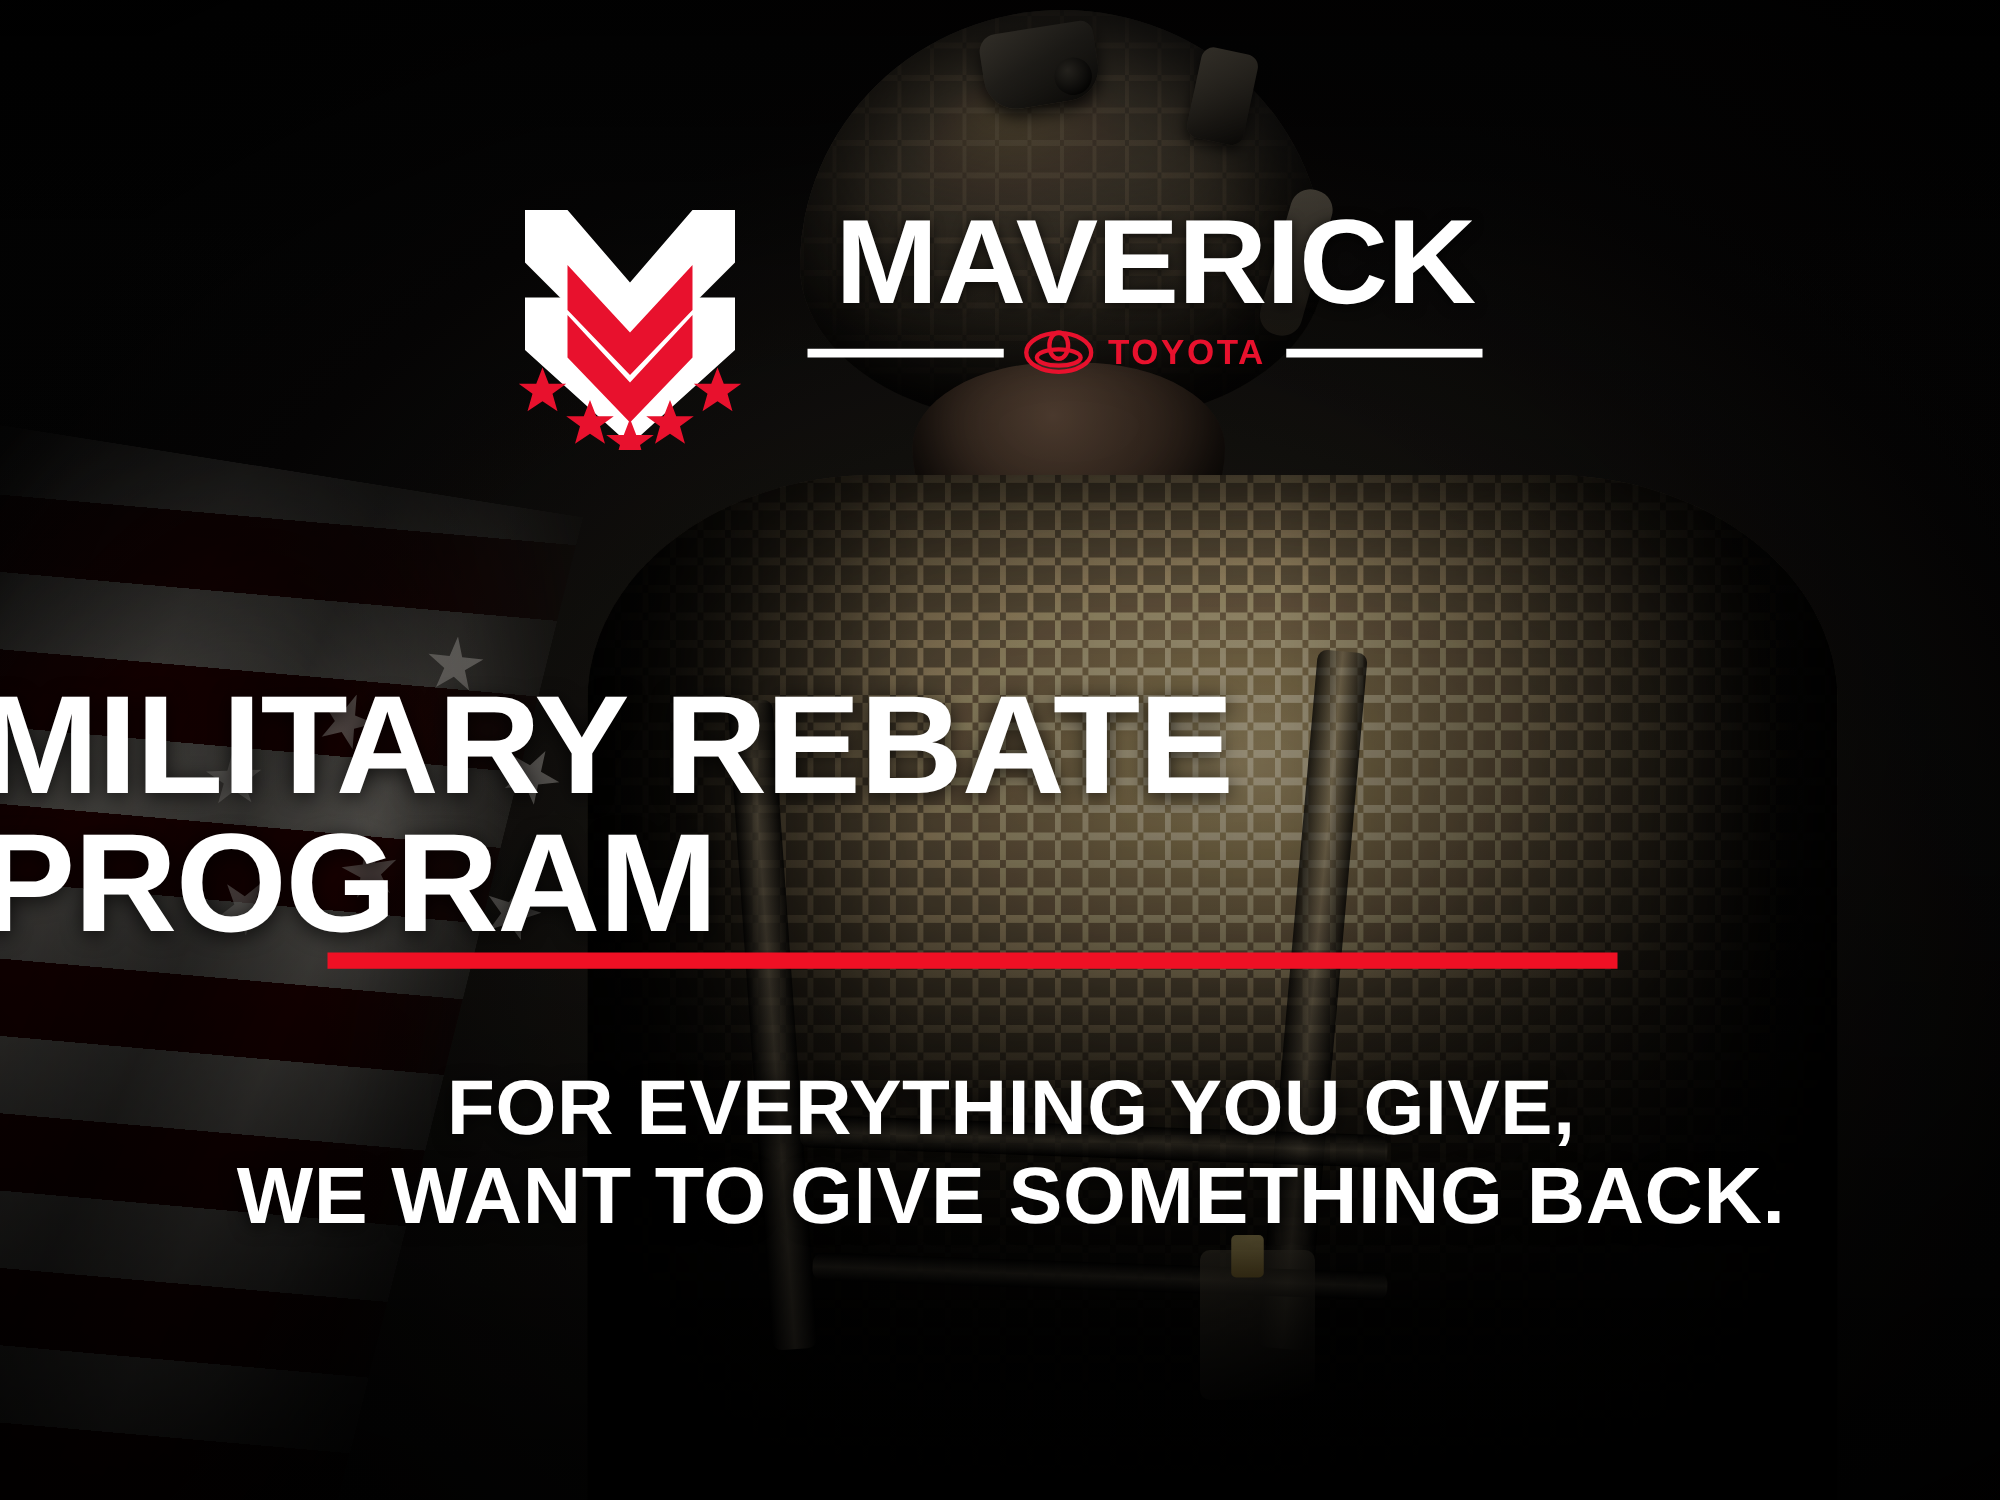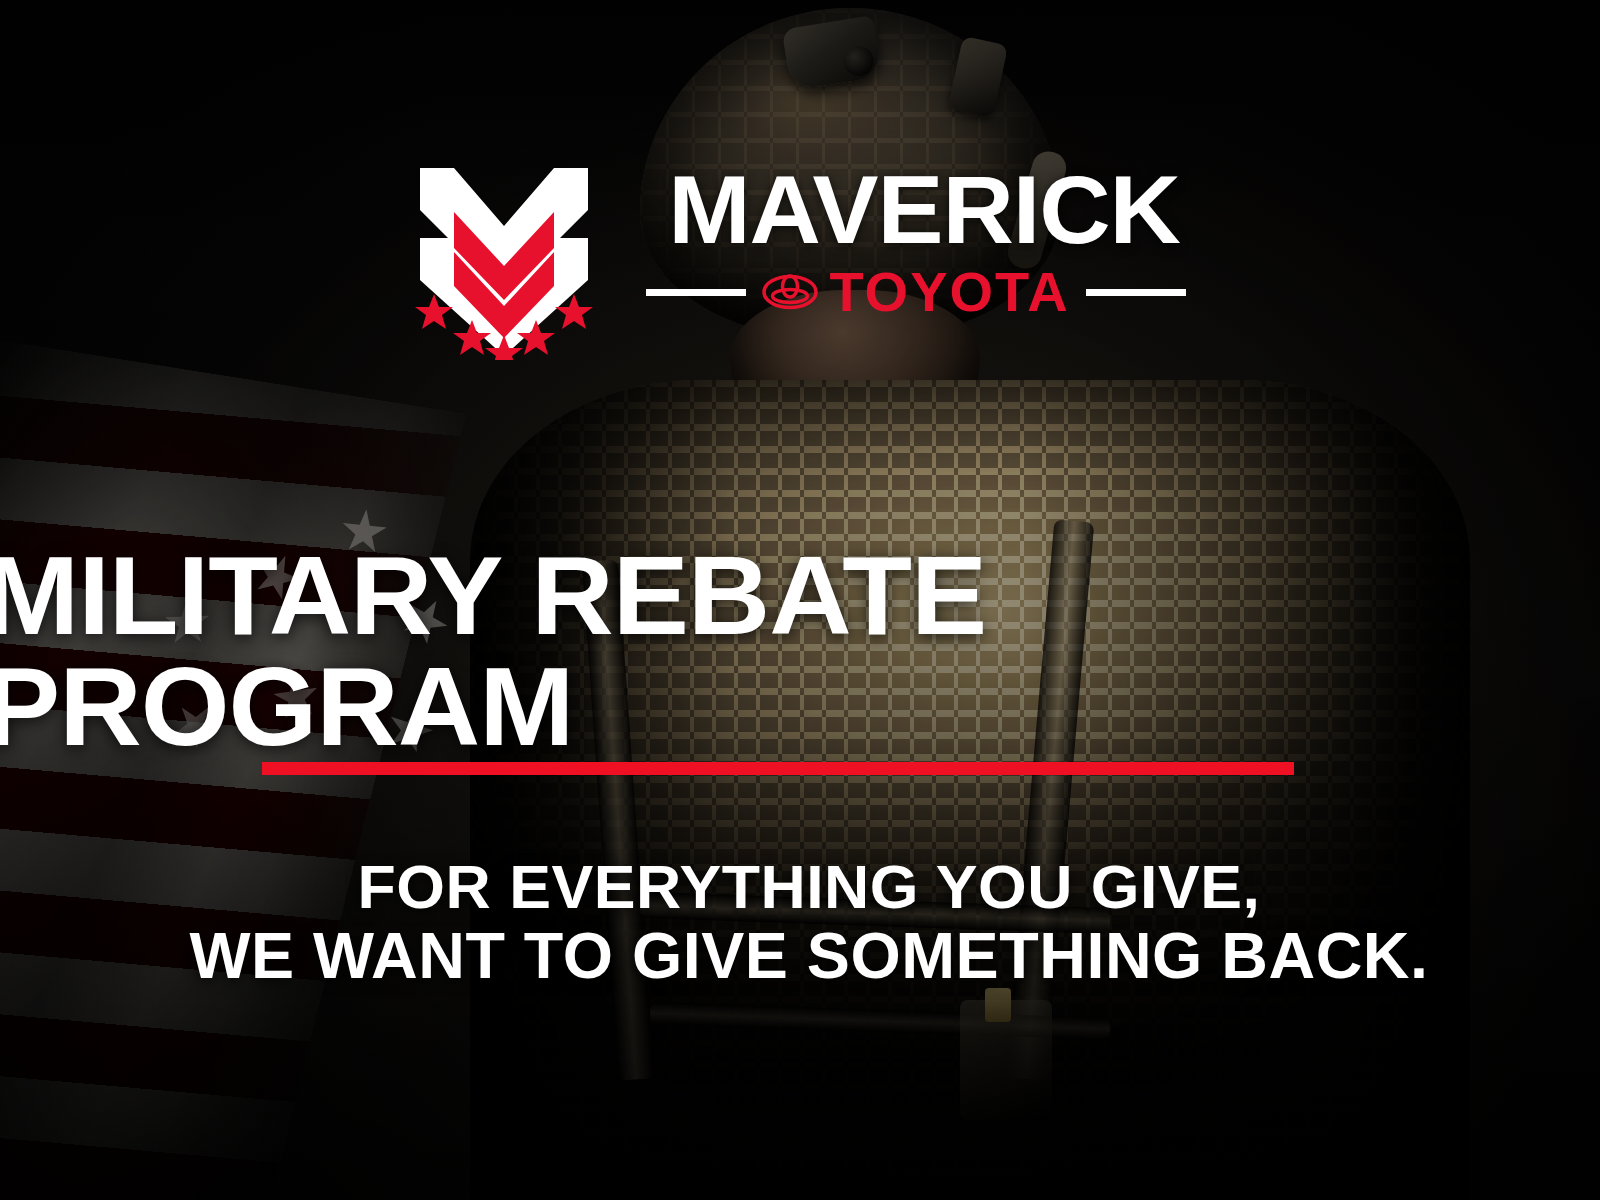--- a/index.html
+++ b/index.html
@@ -237,21 +237,21 @@
   .rule{
     height:7px;
     background:#ffffff;
     flex:1 1 auto;
   }
   .toyota-group{
     display:flex;align-items:center;gap:11px;flex:none;
   }
   .toyota-mark{width:56px;height:36px;display:block;}
   .toyota-text{
-    font-size:56px;
+    font-size:28px;
     font-weight:700;
     color:#e8112d;
     letter-spacing:2px;
     line-height:1;
     white-space:nowrap;
   }
 
   
   .headline{
     position:absolute;

